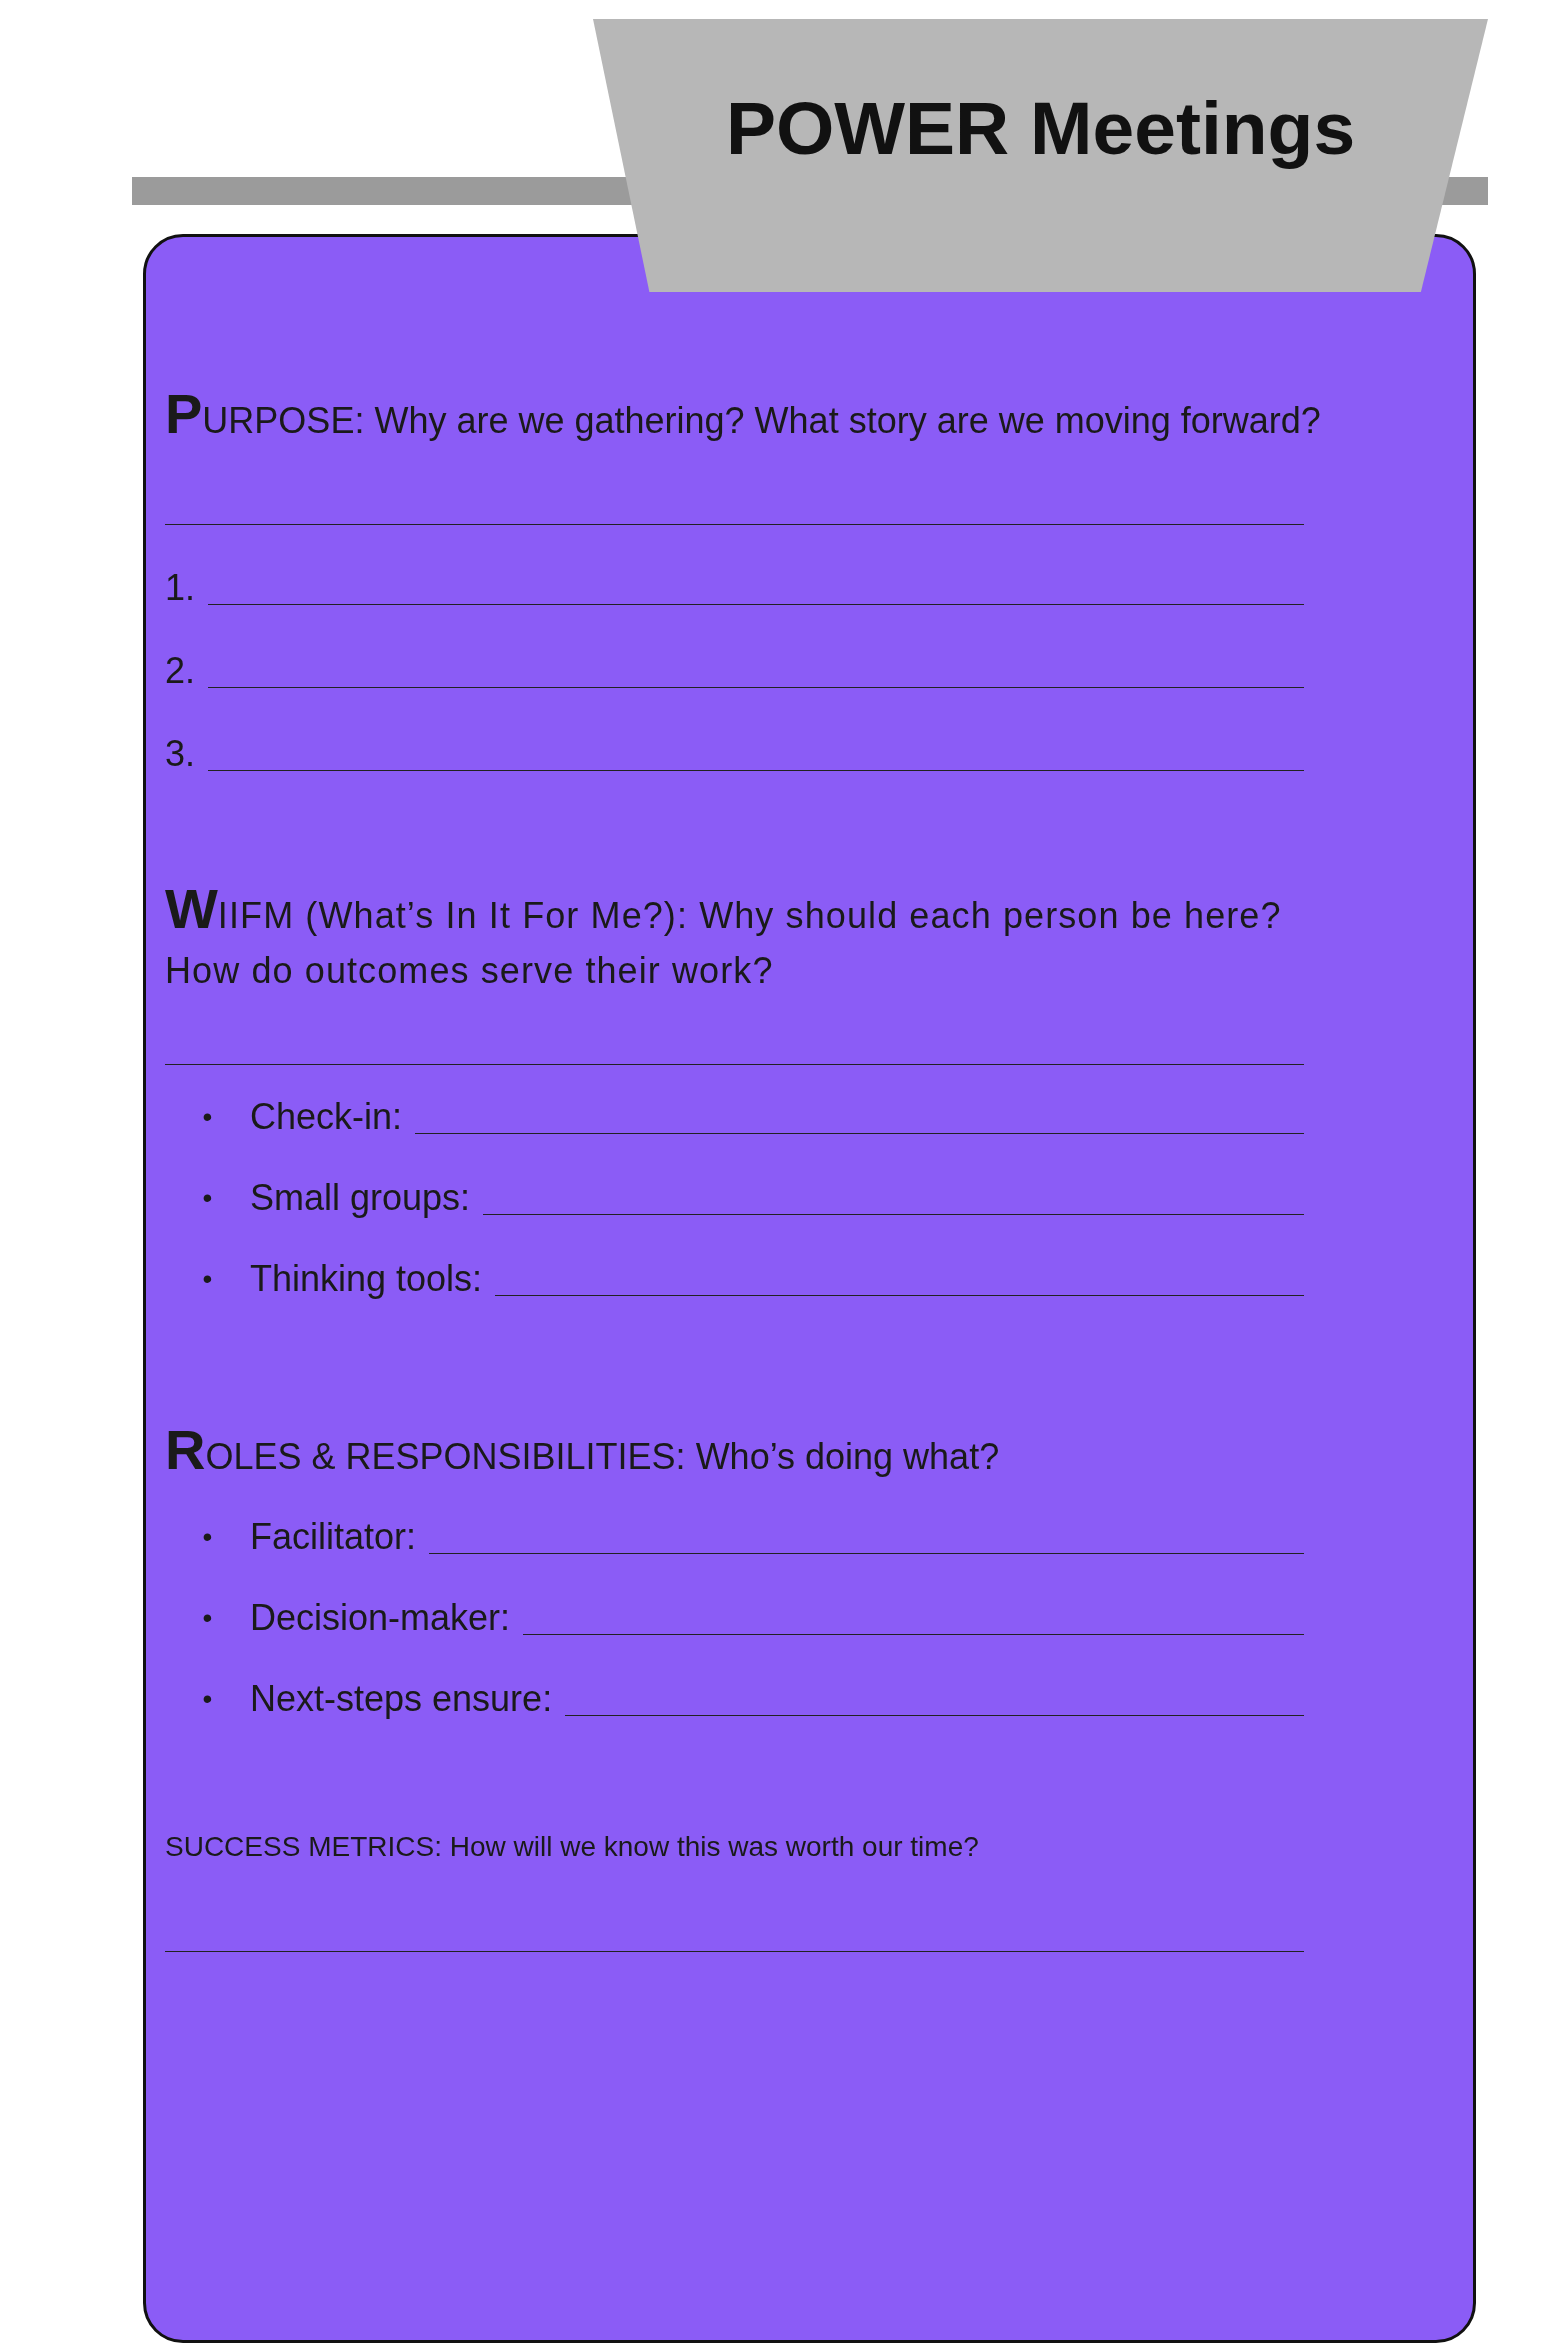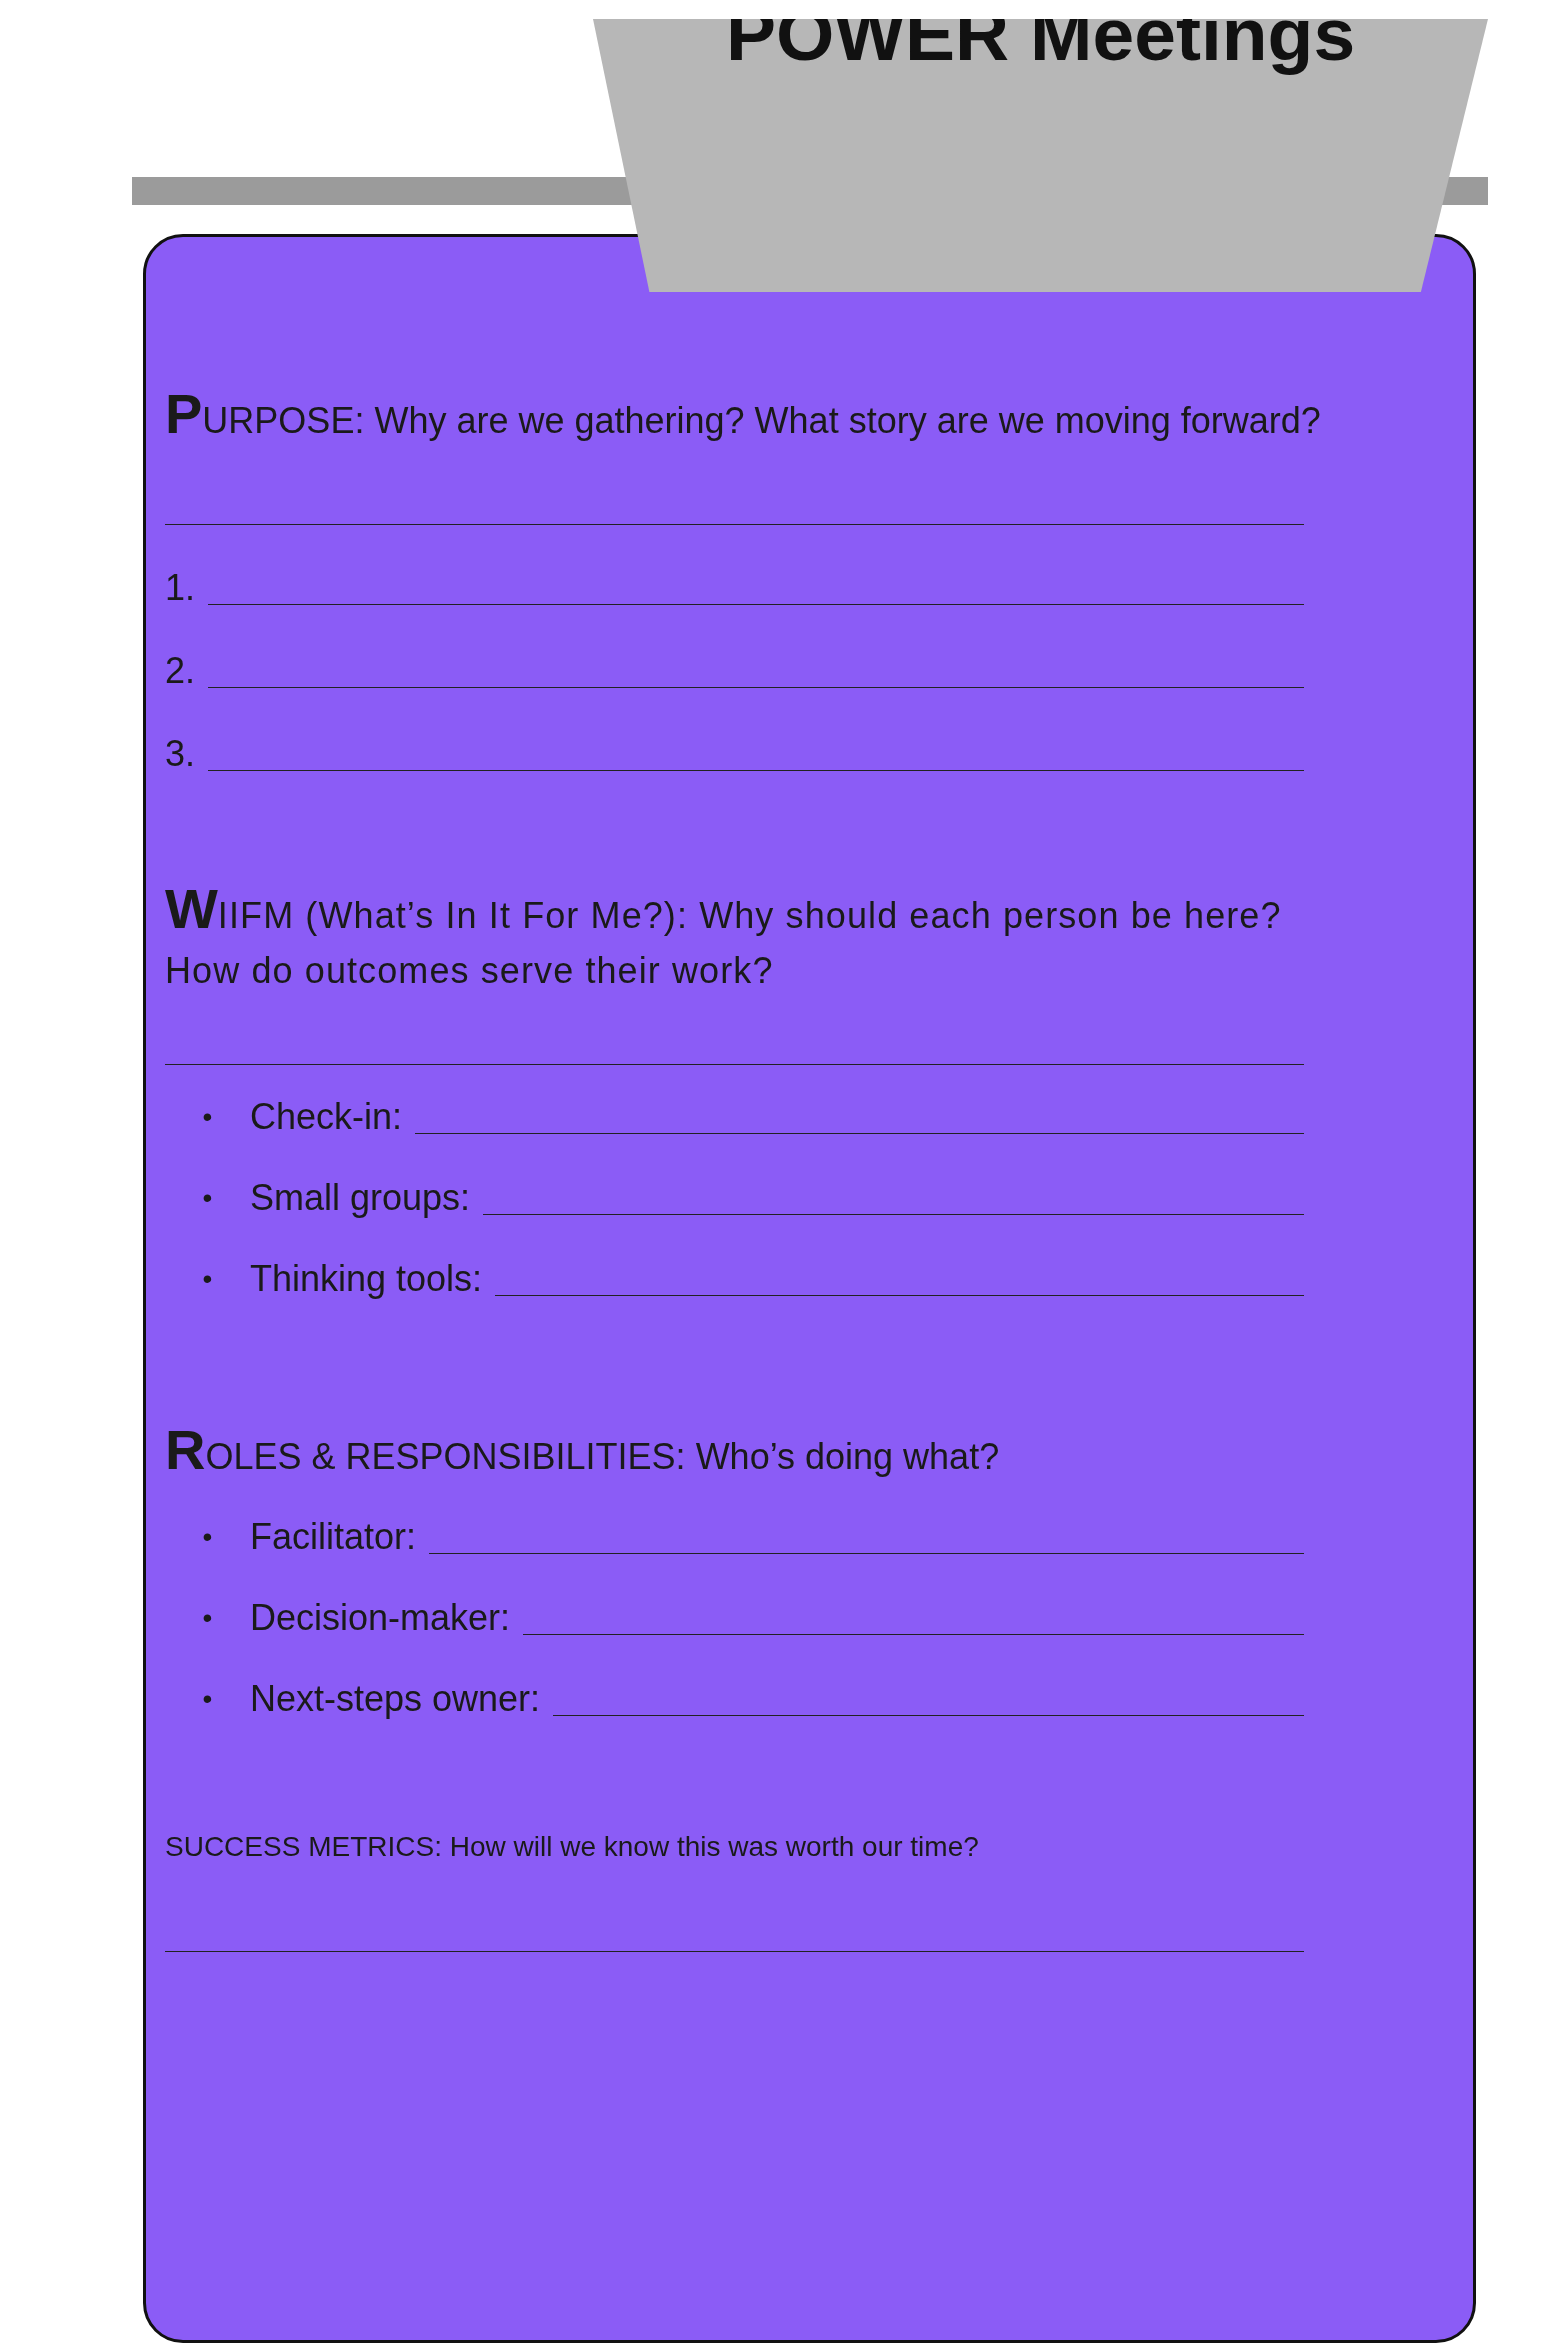--- a/index.html
+++ b/index.html
@@ -31,21 +31,21 @@
   .banner-plate {
     position: absolute;
     left: 593px;
     top: 19px;
     width: 895px;
     height: 273px;
     background: #b7b7b7;
     clip-path: polygon(0% 0%, 100% 0%, 92.5% 100%, 6.3% 100%);
     z-index: 3;
     display: flex;
-    align-items: flex-start;
+    align-items: center;
     justify-content: center;
   }
   .banner-title {
     font-size: 75px;
     font-weight: bold;
     letter-spacing: 0px;
     color: #111111;
     transform: translateY(-28px);
     white-space: nowrap;
   }
@@ -188,21 +188,21 @@
     <span>Facilitator:</span>
     <div class="fill-line"></div>
   </div>
   <div class="bullet-row">
     <span class="bullet-marker">•</span>
     <span>Decision-maker:</span>
     <div class="fill-line"></div>
   </div>
   <div class="bullet-row">
     <span class="bullet-marker">•</span>
-    <span>Next-steps owner:</span>
+    <span>Next-steps ensure:</span>
     <div class="fill-line"></div>
   </div>
 
   <div class="heading h-metrics">
     <span>SUCCESS METRICS:</span><span> How will we know this was worth our time?</span>
   </div>
   <div class="blank-full metrics"></div>
 
 </div>
 

